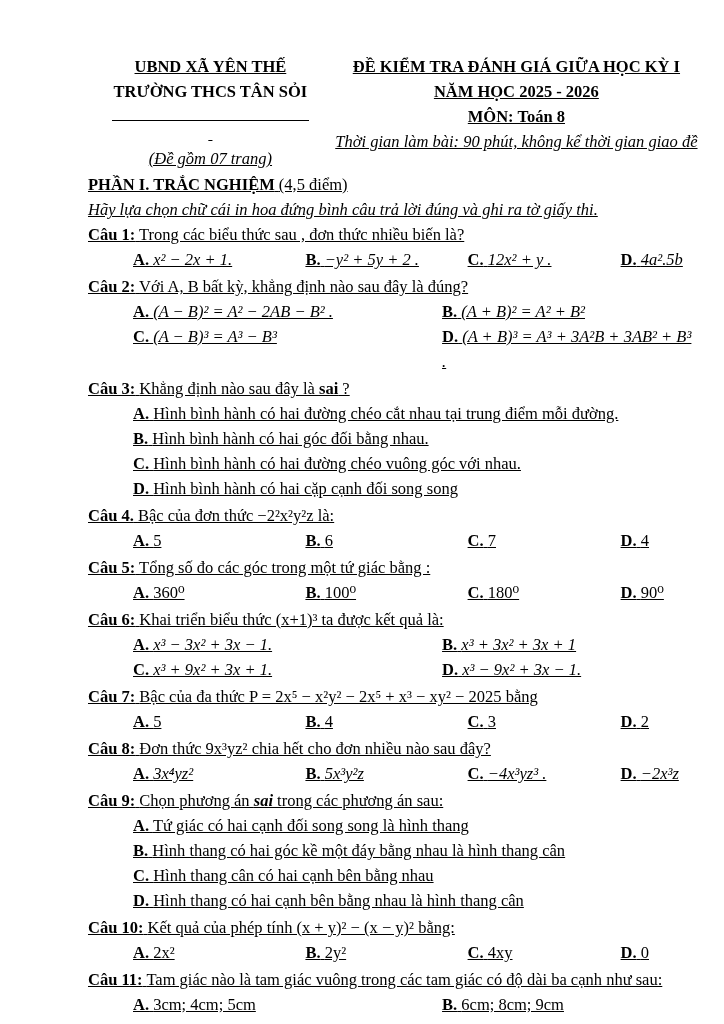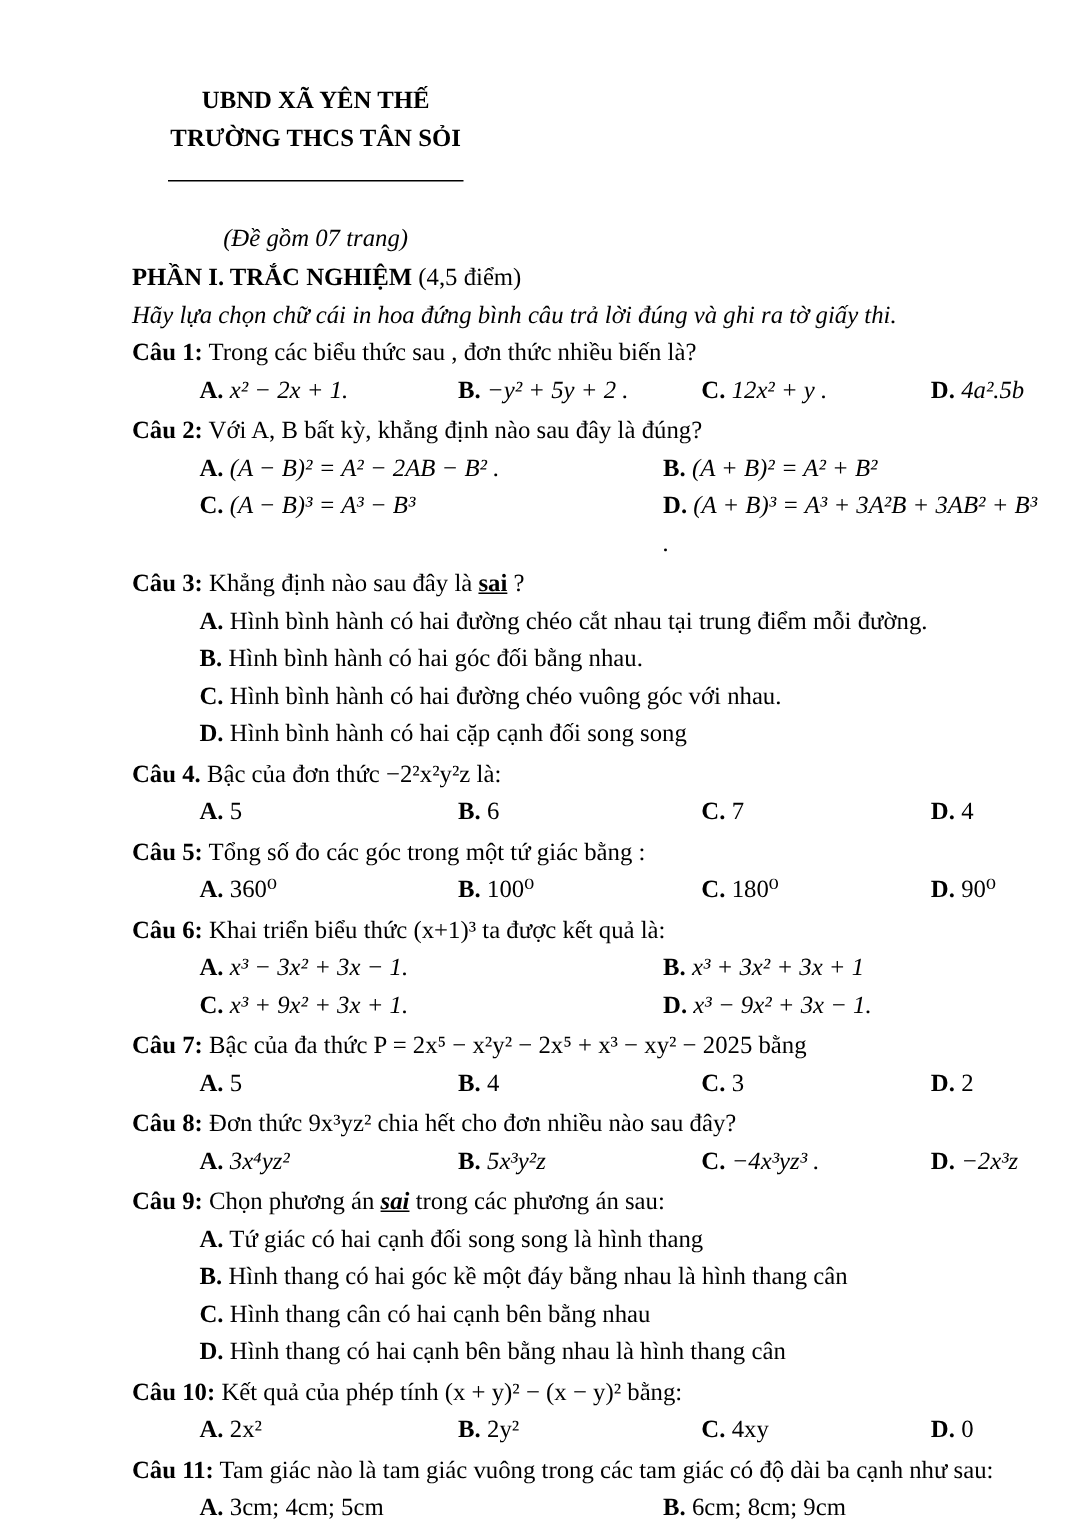--- a/index.html
+++ b/index.html
@@ -1,19 +1,19 @@
 <!DOCTYPE html>
 <html><head>
 <meta charset="utf-8">
 <style>
   html,body{margin:0;padding:0;background:#fff;}
   body{width:724px;height:1024px;overflow:hidden;color:#000;
        font-family:"Liberation Serif","DejaVu Serif",serif;}
   .page{box-sizing:border-box;width:724px;height:795px;
-        padding:54px 24px 0 88px;font-size:16.5px;line-height:25px;}
+        padding:54px 24px 0 88px;font-size:16.5px;line-height:25px;text-decoration:underline;}
   .bold{font-weight:bold;}
   .italic{font-style:italic;}
   
   .header{display:grid;grid-template-columns:40% 60%;}
   .hcol{text-align:center;}
   .hline{min-height:25px;}
   .school{display:inline-block;border-bottom:1.5px solid #000;padding:0 2px 16px 2px;}
   .time-note{white-space:nowrap;}
   
   .section-line{margin-top:1px;}
@@ -35,20 +35,26 @@
 <body>
 
 <div class="page">
 
   <div class="header">
     <div class="hcol">
       <div class="hline bold">UBND XÃ YÊN THẾ</div>
       <div class="hline"><span class="school bold">TRƯỜNG THCS TÂN SỎI</span></div>
       <div class="hline">&nbsp;</div>
       <div class="hline italic">(Đề gồm 07 trang)</div>
+    </div>
+    <div class="hcol">
+      <div class="hline bold">ĐỀ KIỂM TRA ĐÁNH GIÁ GIỮA HỌC KỲ I</div>
+      <div class="hline bold">NĂM HỌC 2025 - 2026</div>
+      <div class="hline bold">MÔN: Toán 8</div>
+      <div class="hline italic time-note">Thời gian làm bài: 90 phút, không kể thời gian giao đề</div>
     </div>
   </div>
 
   <div class="section-line">
     <span class="bold">PHẦN I. TRẮC NGHIỆM</span>
     <span>(4,5 điểm)</span>
   </div>
 
   <div class="italic">Hãy lựa chọn chữ cái in hoa đứng bình câu trả lời đúng và ghi ra tờ giấy thi.</div>
 

